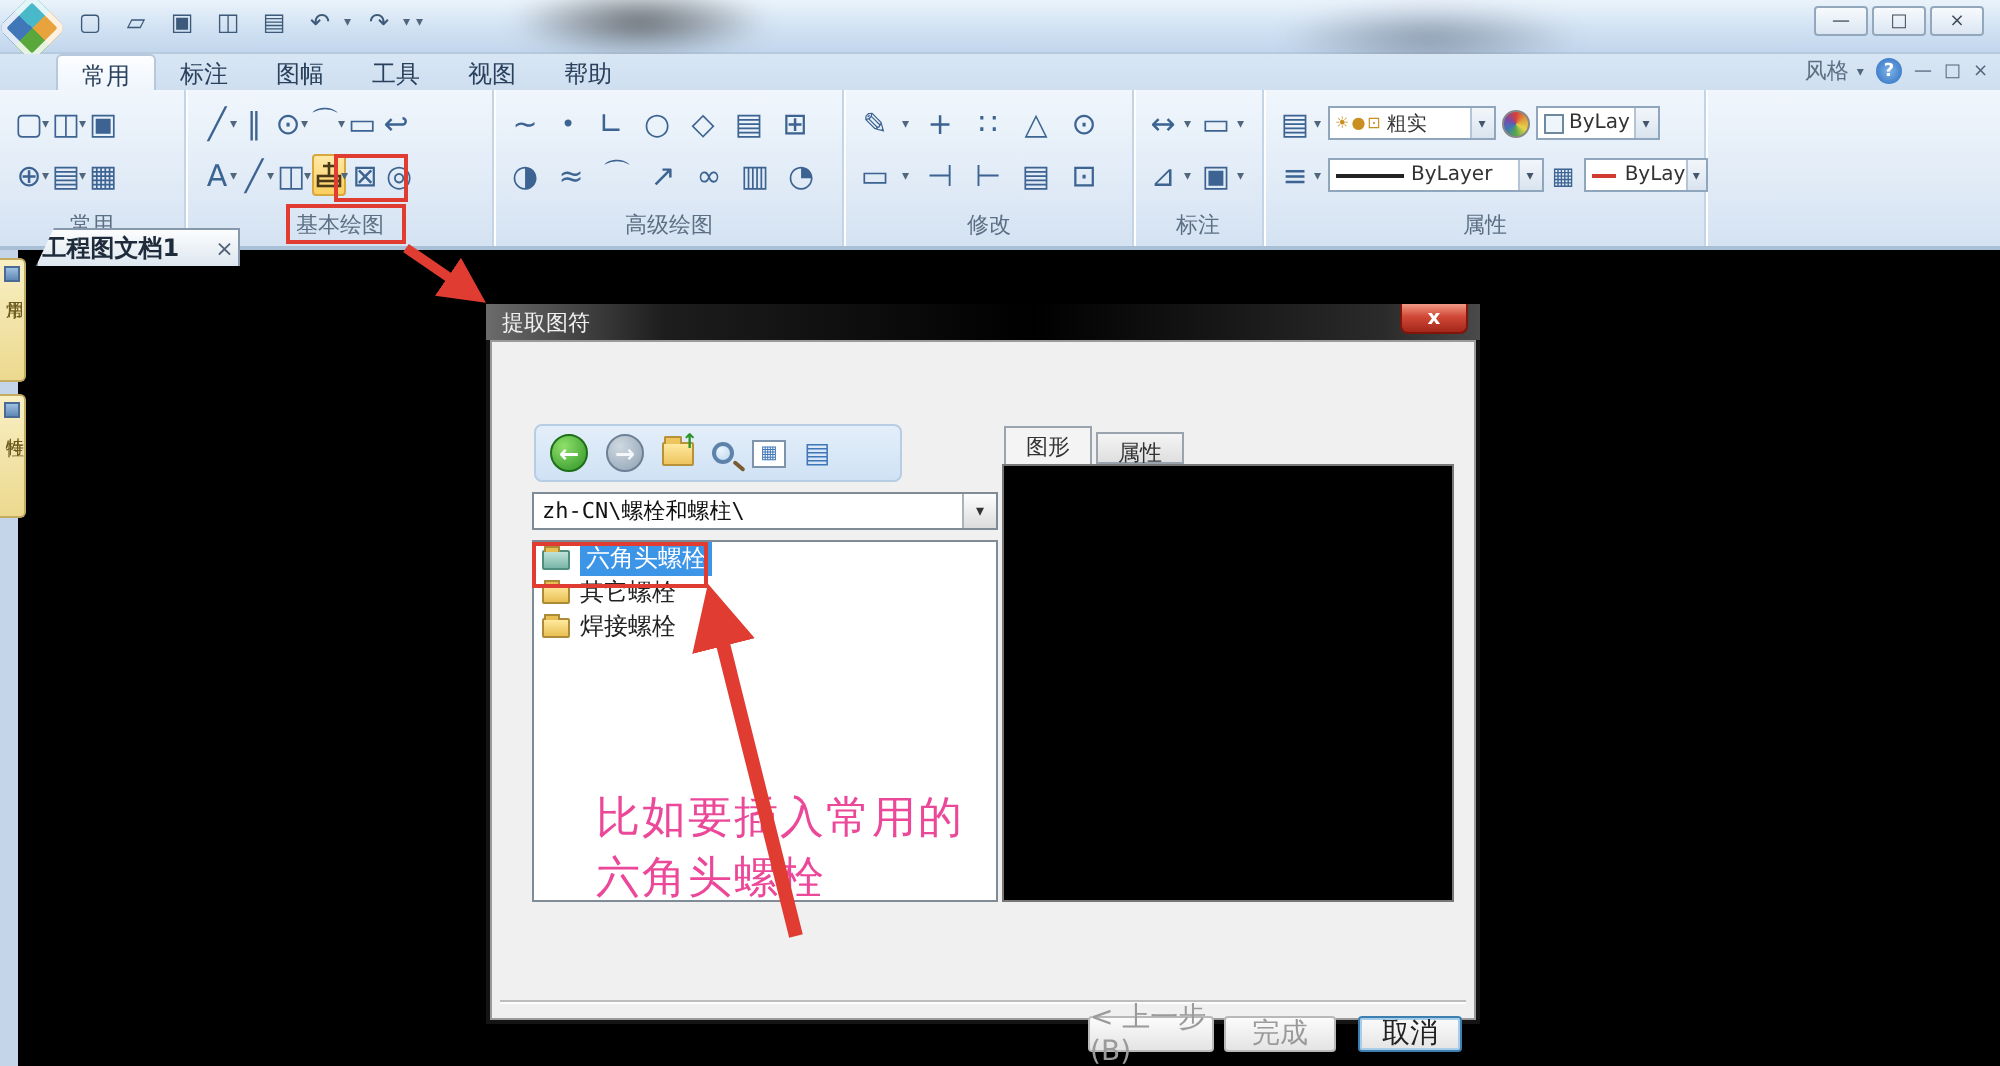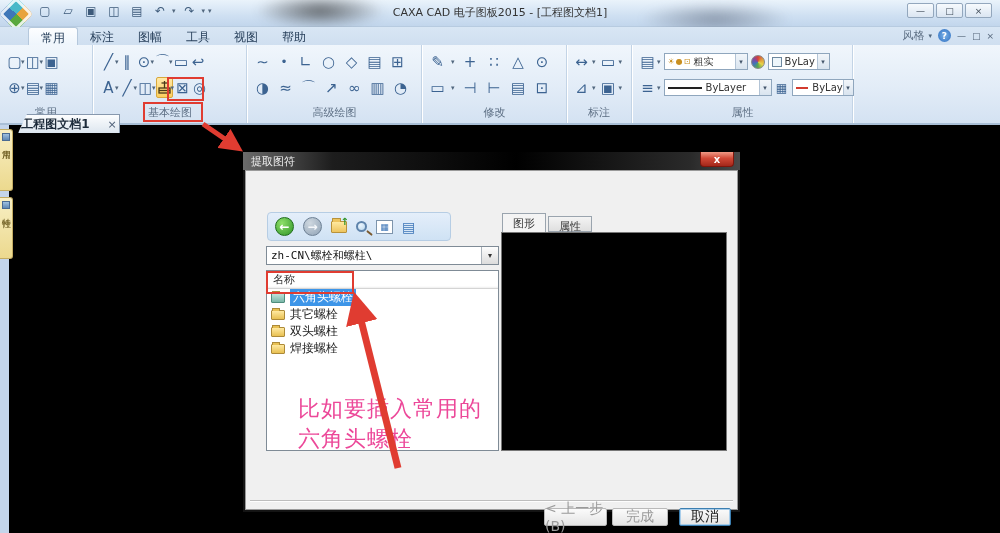--- a/index.html
+++ b/index.html
@@ -165,21 +165,20 @@
       <span class="qicon">▱</span>
       <span class="qicon">▣</span>
       <span class="qicon">◫</span>
       <span class="qicon">▤</span>
       <span class="qicon">↶</span>
       <span class="caret">▾</span>
       <span class="qicon">↷</span>
       <span class="caret">▾</span>
       <span class="caret">▾</span>
     </div>
-    <div class="apptitle">CAXA CAD 电子图板2015 - [工程图文档1]</div>
     <div class="winbtns">
       <div class="winbtn">—</div>
       <div class="winbtn">□</div>
       <div class="winbtn">×</div>
     </div>
   </div>
 
   <div class="tabrow">
     <div class="rtabs">
       <div class="rtab active">常用</div>
@@ -383,35 +382,30 @@
         <span class="viewicon">▦</span>
         <span class="libicon">▤</span>
       </div>
 
       <div class="dcombo">
         <span class="ptext">zh-CN\螺栓和螺柱\</span>
         <span class="cbtn2">▾</span>
       </div>
 
       <div class="dlist">
-        <div class="lhead">名称</div>
         <div class="litem sel">
           <span class="lfold"></span>
           <span class="ltext">六角头螺栓</span>
         </div>
         <div class="litem">
           <span class="lfold"></span>
           <span class="ltext">其它螺栓</span>
         </div>
         <div class="litem">
           <span class="lfold"></span>
-          <span class="ltext">双头螺柱</span>
-        </div>
-        <div class="litem">
-          <span class="lfold"></span>
           <span class="ltext">焊接螺栓</span>
         </div>
       </div>
 
       <div class="ptabs">
         <div class="ptab active">图形</div>
         <div class="ptab">属性</div>
       </div>
       <div class="preview"></div>
 

